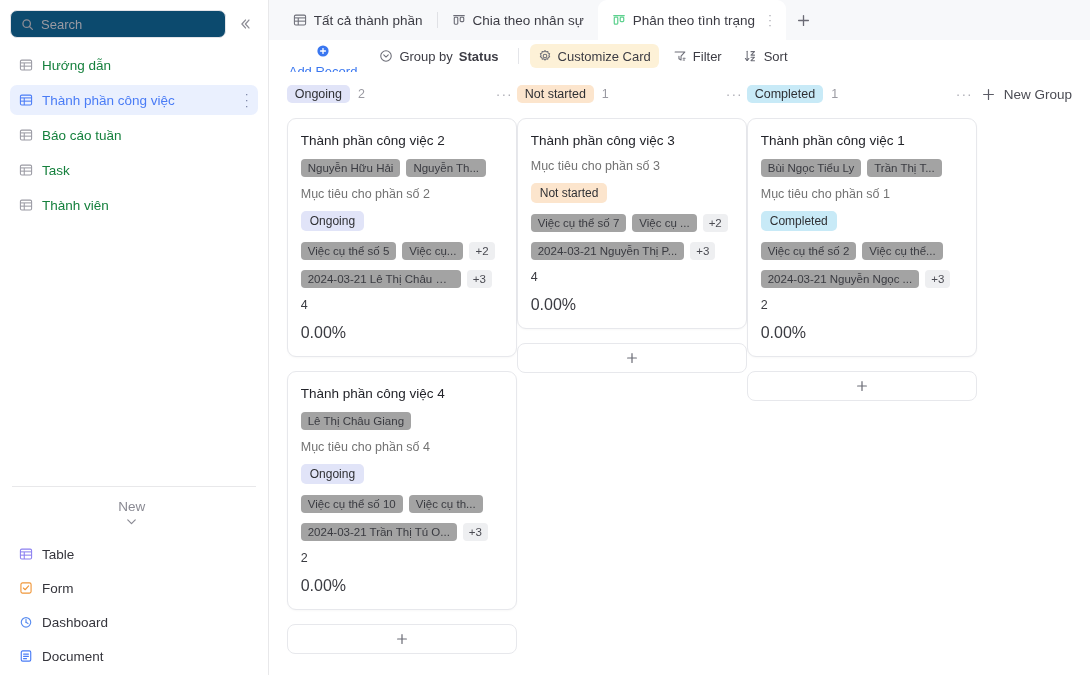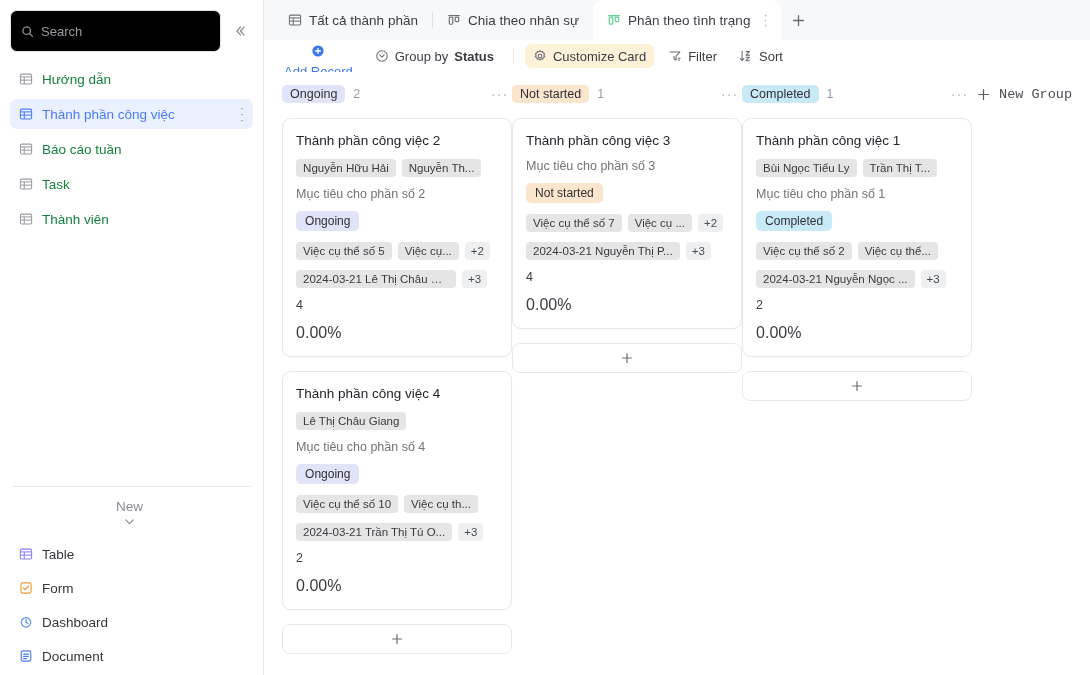--- a/index.html
+++ b/index.html
@@ -16,24 +16,24 @@
   .sidebar {
     width: 275px; height: 675px;
     background: #ffffff;
     border-right: 1px solid #e8e8ea;
     display: flex; flex-direction: column;
     padding: 0 10px;
     position: relative;
   }
   .search-row { display: flex; align-items: center; padding: 10px 0 4px 0; gap: 6px; }
   .search-box {
-    flex: 1; height: 42px;
+    flex: 1; height: 28px;
     border: 1px solid #e3e4e8; border-radius: 7px;
     display: flex; align-items: center; gap: 7px;
-    padding: 0 10px; background: #000000;
+    padding: 0 10px; background: #0c4a6e;
   }
   .search-box .ph { color: #9a9aa2; font-size: 13px; }
   .collapse-btn {
     width: 26px; height: 26px; display: flex; align-items: center; justify-content: center;
     color: #8d8d96; border-radius: 5px; cursor: pointer;
   }
   .nav { margin-top: 8px; }
   .nav-item {
     height: 30px; display: flex; align-items: center; gap: 9px;
     padding: 0 9px; border-radius: 7px; margin-bottom: 5px;
@@ -108,21 +108,21 @@
 
   .card {
     background: #ffffff; border: 1px solid #e7e8ec; border-radius: 9px;
     padding: 14px 13px 14px 13px; margin-bottom: 14px;
     box-shadow: 0 1px 2px rgba(16,24,40,0.03);
     cursor: pointer;
   }
   .card-title { font-size: 13.5px; color: #23242a; margin-bottom: 11px; }
   .chip-row { display: flex; gap: 6px; margin-bottom: 10px; align-items: center; }
   .chip {
-    background: #e5e5e5; color: #3a3b41; font-size: 11.5px;
+    background: #a3a3a3; color: #3a3b41; font-size: 11.5px;
     padding: 3px 7px; border-radius: 4px; white-space: nowrap;
     overflow: hidden; text-overflow: ellipsis; max-width: 118px;
   }
   .chip.wide { max-width: 160px; }
   .chip.more { background: #eeeff1; color: #4a4b52; padding: 3px 6px; flex: none; }
   .card-desc { font-size: 12.5px; color: #737373; margin-bottom: 10px; }
   .status-pill {
     display: inline-block; font-size: 12px; padding: 3px 9px; border-radius: 5px;
     margin-bottom: 11px; color: #2f3034;
   }
@@ -526,21 +526,21 @@
           </div>
 
           <div class="add-card">
             <svg width="14" height="14" viewBox="0 0 16 16" fill="none" stroke="#6b6c76" stroke-width="1.4" stroke-linecap="round">
               <line x1="8" y1="3" x2="8" y2="13"></line>
                 <line x1="3" y1="8" x2="13" y2="8"></line>
             </svg>
           </div>
         </div>
 
-        <div class="column" style="width:auto;font-family:Liberation Mono, monospace;">
+        <div class="column" style="width:auto;">
           <div class="new-group">
             <span class="icon">
               <svg width="15" height="15" viewBox="0 0 16 16" fill="none" stroke="#5b5c66" stroke-width="1.3" stroke-linecap="round">
                 <line x1="8" y1="2.8" x2="8" y2="13.2"></line>
                   <line x1="2.8" y1="8" x2="13.2" y2="8"></line>
               </svg>
             </span>
             <span>New Group</span>
           </div>
         </div>

